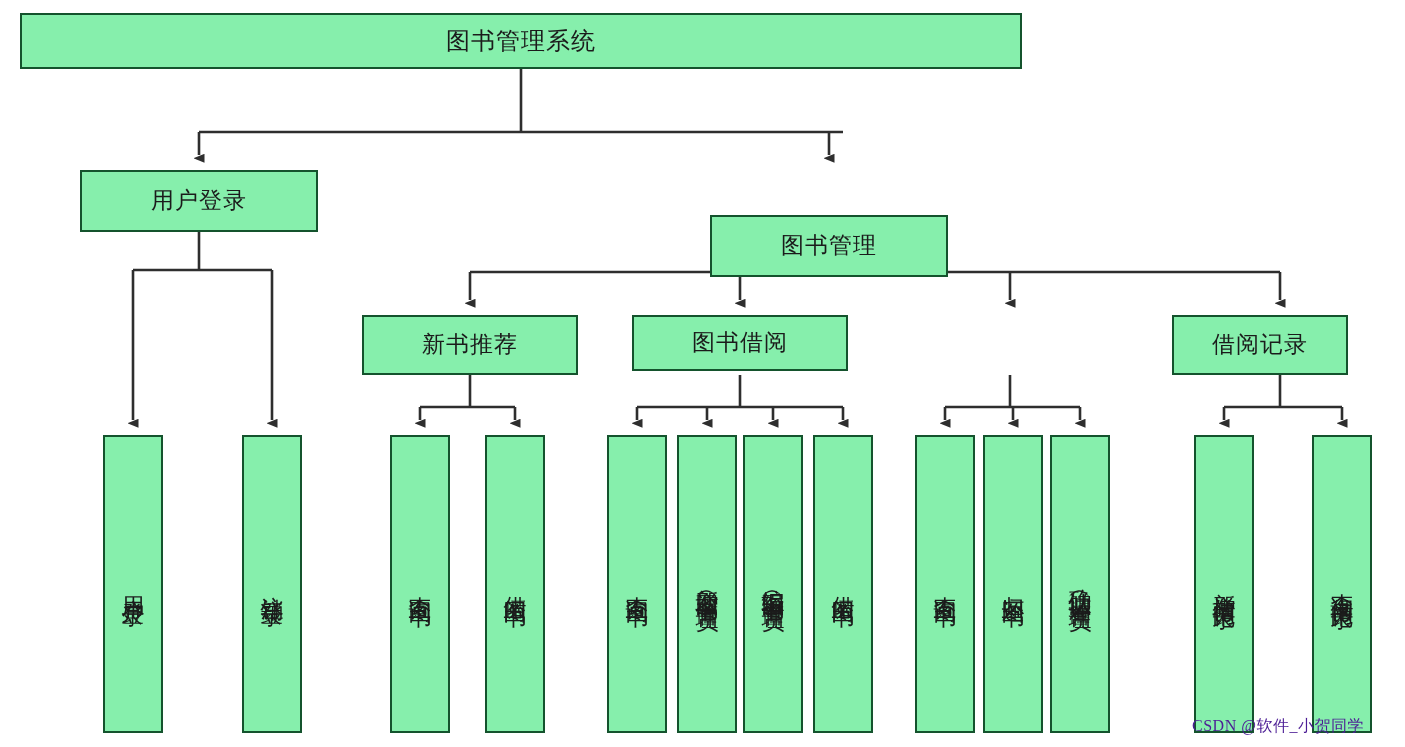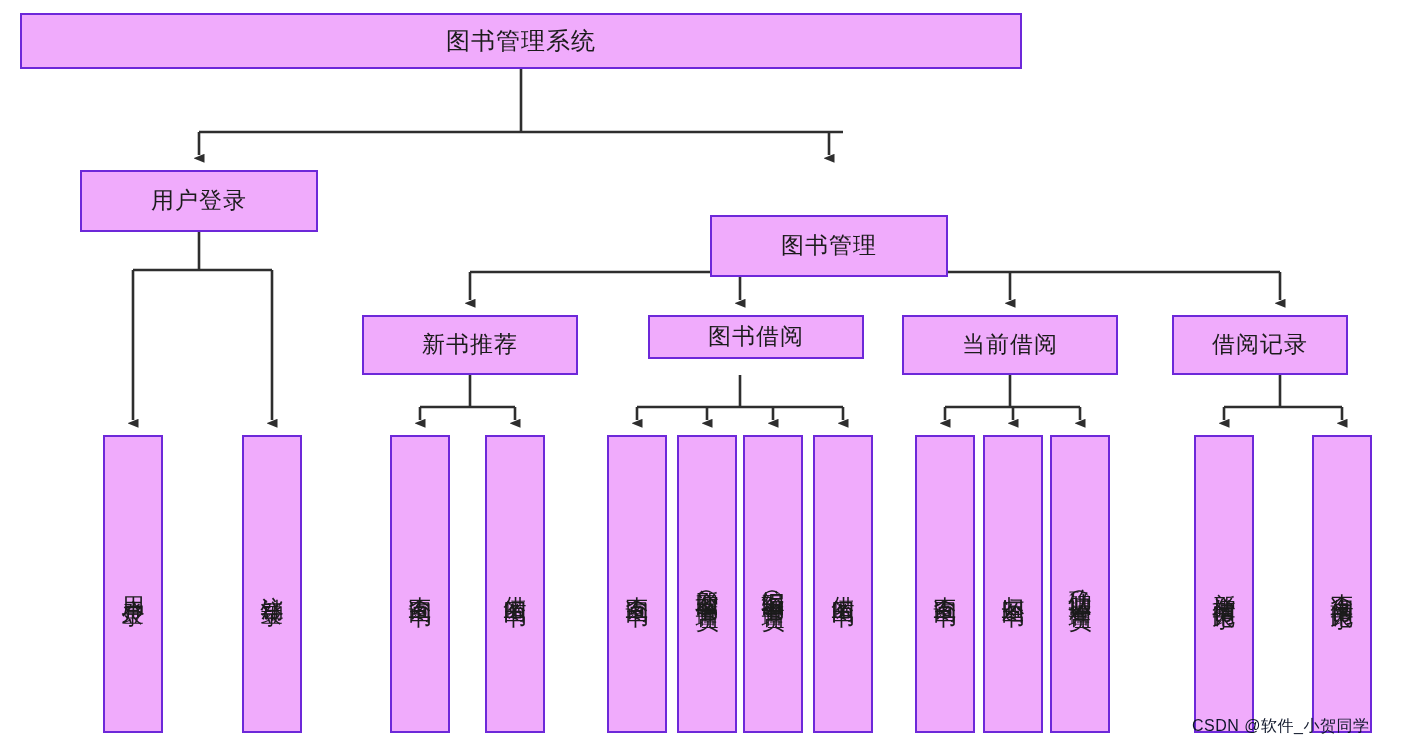--- a/index.html
+++ b/index.html
@@ -21,22 +21,22 @@
     position: absolute;
     left: 0;
     top: 0;
     width: 1405px;
     height: 747px;
     pointer-events: none;
   }
   .node {
     position: absolute;
     box-sizing: border-box;
-    background: #f0abfc;
-    border: 2px solid #6d28d9;
+    background: #86efac;
+    border: 2px solid #14532d;
     display: flex;
     align-items: center;
     justify-content: center;
     color: #1b1b1b;
   }
   .node.h {
     
     font-size: 23px;
     letter-spacing: 1px;
     line-height: 1.1;
@@ -56,24 +56,24 @@
     display: block;
     white-space: normal;
     text-align: center;
   }
   .node.root {
     font-size: 24px;
   }
   .watermark {
     position: absolute;
     font-size: 16px;
-    color: #0f172a;
+    color: #4c1d95;
     white-space: nowrap;
     letter-spacing: 0.5px;
-    font-family: Liberation Sans, sans-serif;
+    font-family: Liberation Serif, serif;
   }
 </style>
 </head>
 <body>
 
 <div id="canvas">
 
   <svg id="wires" viewBox="0 0 1405 747" width="1405" height="747" xmlns="http://www.w3.org/2000/svg">
     <defs>
       <marker id="arrow" markerWidth="9" markerHeight="11" refX="1.2" refY="5.5" orient="auto" markerUnits="userSpaceOnUse">
@@ -131,25 +131,22 @@
   <div class="node h" style="left:80px; top:170px; width:238px; height:62px;">
     <span class="lbl">用户登录</span>
   </div>
   <div class="node h" style="left:710px; top:170px; width:238px; height:62px;margin-top:45px;">
     <span class="lbl">图书管理</span>
   </div>
 
   <div class="node h" style="left:362px; top:315px; width:216px; height:60px;text-align:center;">
     <span class="lbl">新书推荐</span>
   </div>
-  <div class="node h" style="left:648px; top:315px; width:216px; height:44px;">
+  <div class="node h" style="left:632px; top:315px; width:216px; height:56px;">
     <span class="lbl">图书借阅</span>
-  </div>
-  <div class="node h" style="left:902px; top:315px; width:216px; height:60px;">
-    <span class="lbl">当前借阅</span>
   </div>
   <div class="node h" style="left:1172px; top:315px; width:176px; height:60px;">
     <span class="lbl">借阅记录</span>
   </div>
 
   <div class="node v" style="left:103px; top:435px; width:60px; height:298px;">
     <span class="lbl">用户登录</span>
   </div>
   <div class="node v" style="left:242px; top:435px; width:60px; height:298px;">
     <span class="lbl">注销登录</span>

